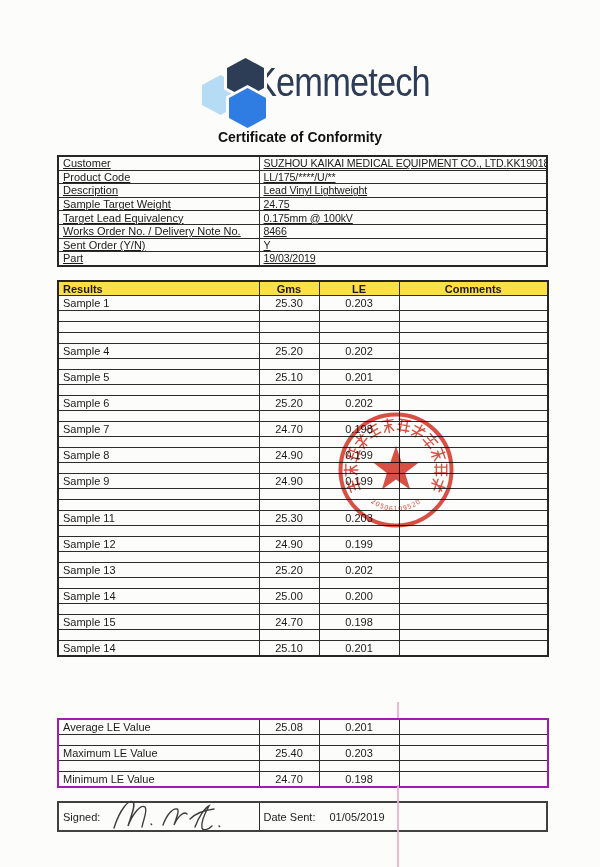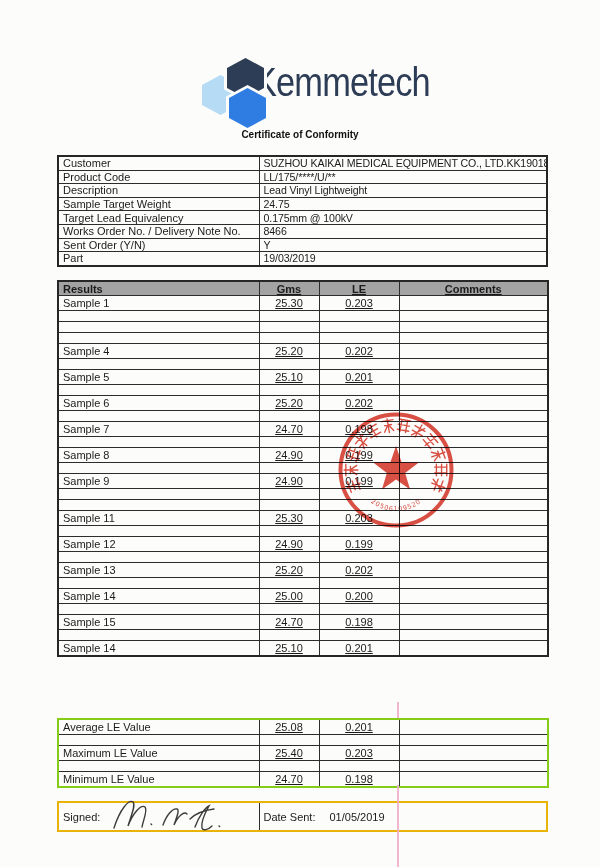--- a/index.html
+++ b/index.html
@@ -13,40 +13,40 @@
   .hex-wrap{background:#fcfcfb;z-index:2;}
   .hex-wrap-dark{left:224px;top:55px;width:43px;height:46px;}
   .hex-wrap-blue{left:226px;top:85px;width:43px;height:46px;z-index:3;}
   .hex-inner{position:absolute;left:3px;top:3px;width:37px;height:40px;}
   .hex-dark-c{background:#2e3d56;}
   .hex-blue-c{background:#2f7de2;}
   .wordmark{position:absolute;left:254px;top:62px;font-size:40px;line-height:40px;font-weight:400;
             color:#2e3d56;letter-spacing:-1px;transform:scaleX(.86);transform-origin:left center;white-space:nowrap;}
 
   .doc-title{position:absolute;left:0;top:129px;width:600px;text-align:center;
-             font-size:10px;font-weight:bold;color:#111;}
+             font-size:14px;font-weight:bold;color:#111;}
 
   
   table{border-collapse:collapse;table-layout:fixed;font-size:11px;color:#1b1b1b;}
   td,th{border:1px solid #2c2c2c;padding:0 4px;overflow:hidden;white-space:nowrap;vertical-align:middle;}
   .info-table{position:absolute;left:57px;top:155px;width:489px;border:2px solid #262626;}
-  .info-table td{height:12.6px;}
+  .info-table td{height:12.6px;text-decoration:underline;}
   .info-value{display:flex;justify-content:space-between;align-items:center;}
   .cust-val{font-size:10.6px;letter-spacing:-.1px;}
 
   .results-table{position:absolute;left:57px;top:280px;width:490px;border:2px solid #262626;}
-  .results-table th{height:13px;background:#a3a3a3;font-weight:bold;}
+  .results-table th{height:13px;background:#fde047;font-weight:bold;}
   .th-left{text-align:left;}
-  .c{text-align:center;text-decoration:underline;}
+  .c{text-align:center;}
   tr[data-sample] td{height:14px;}
   tr[data-gap] td{height:10px;}
 
-  .summary-table{position:absolute;left:57px;top:718px;width:490px;border:2px solid #84cc16;}
-
-  .signed-table{position:absolute;left:57px;top:801px;width:489px;border:2px solid #eab308;}
+  .summary-table{position:absolute;left:57px;top:718px;width:490px;border:2px solid #a21caf;}
+
+  .signed-table{position:absolute;left:57px;top:801px;width:489px;border:2px solid #404040;}
   .signed-table td{height:27px;}
   .date-cell span{display:inline-block;}
   .date-gap{width:14px;}
 
   
   .sig{position:absolute;left:100px;top:796px;z-index:4;}
   .sig path{stroke:#3c3c3c;stroke-width:1.4;fill:none;stroke-linecap:round;}
 
   
   .stamp{position:absolute;left:326px;top:400px;width:140px;height:140px;z-index:5;

